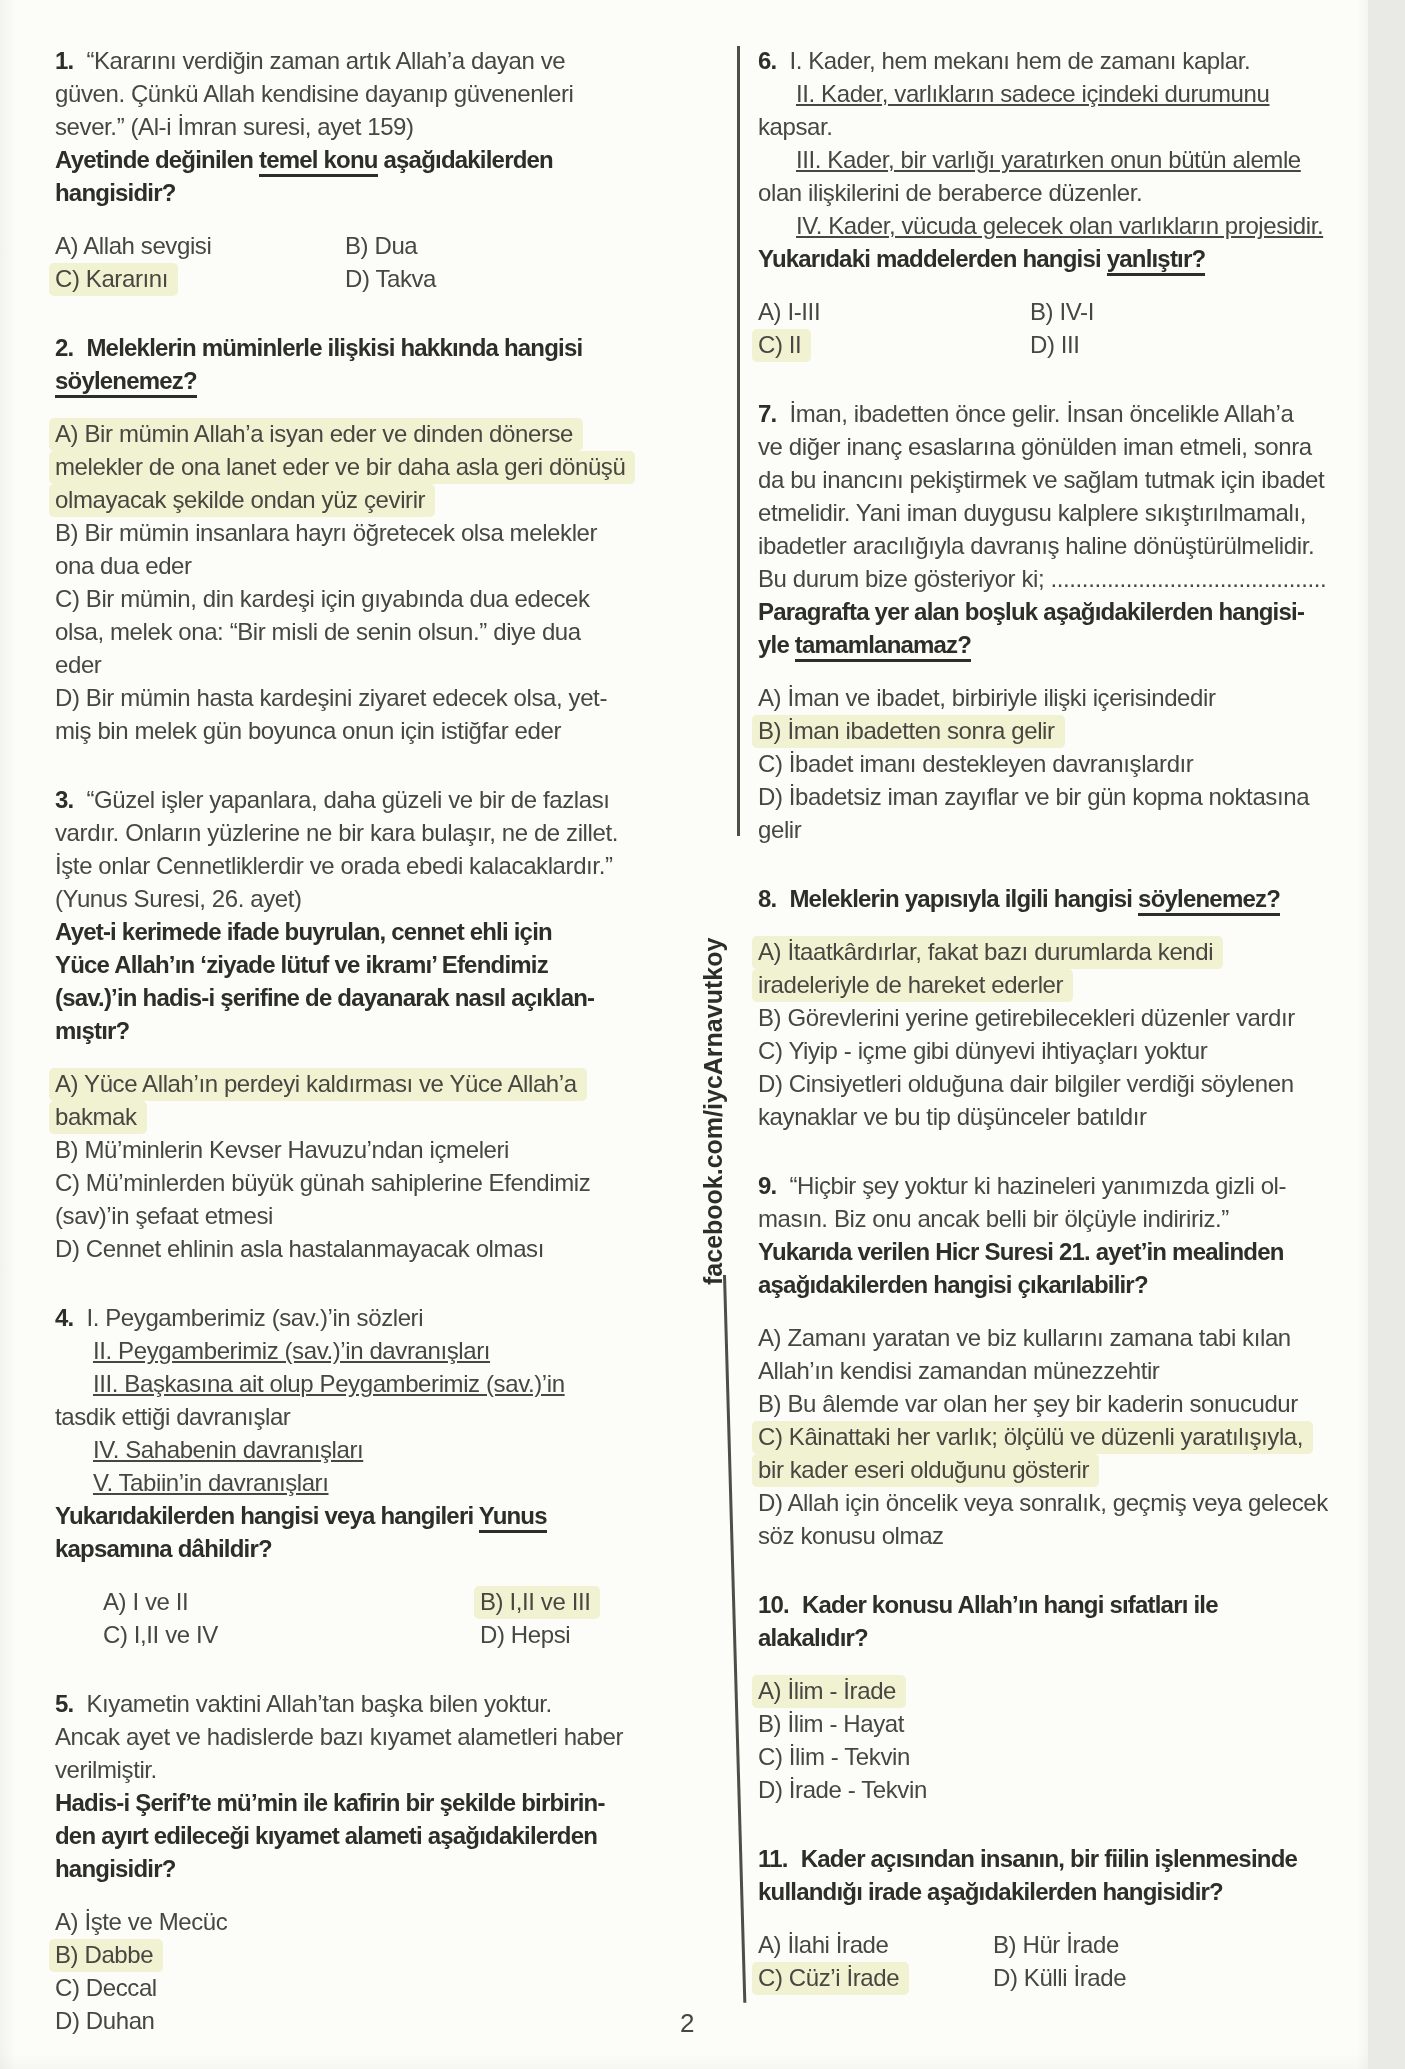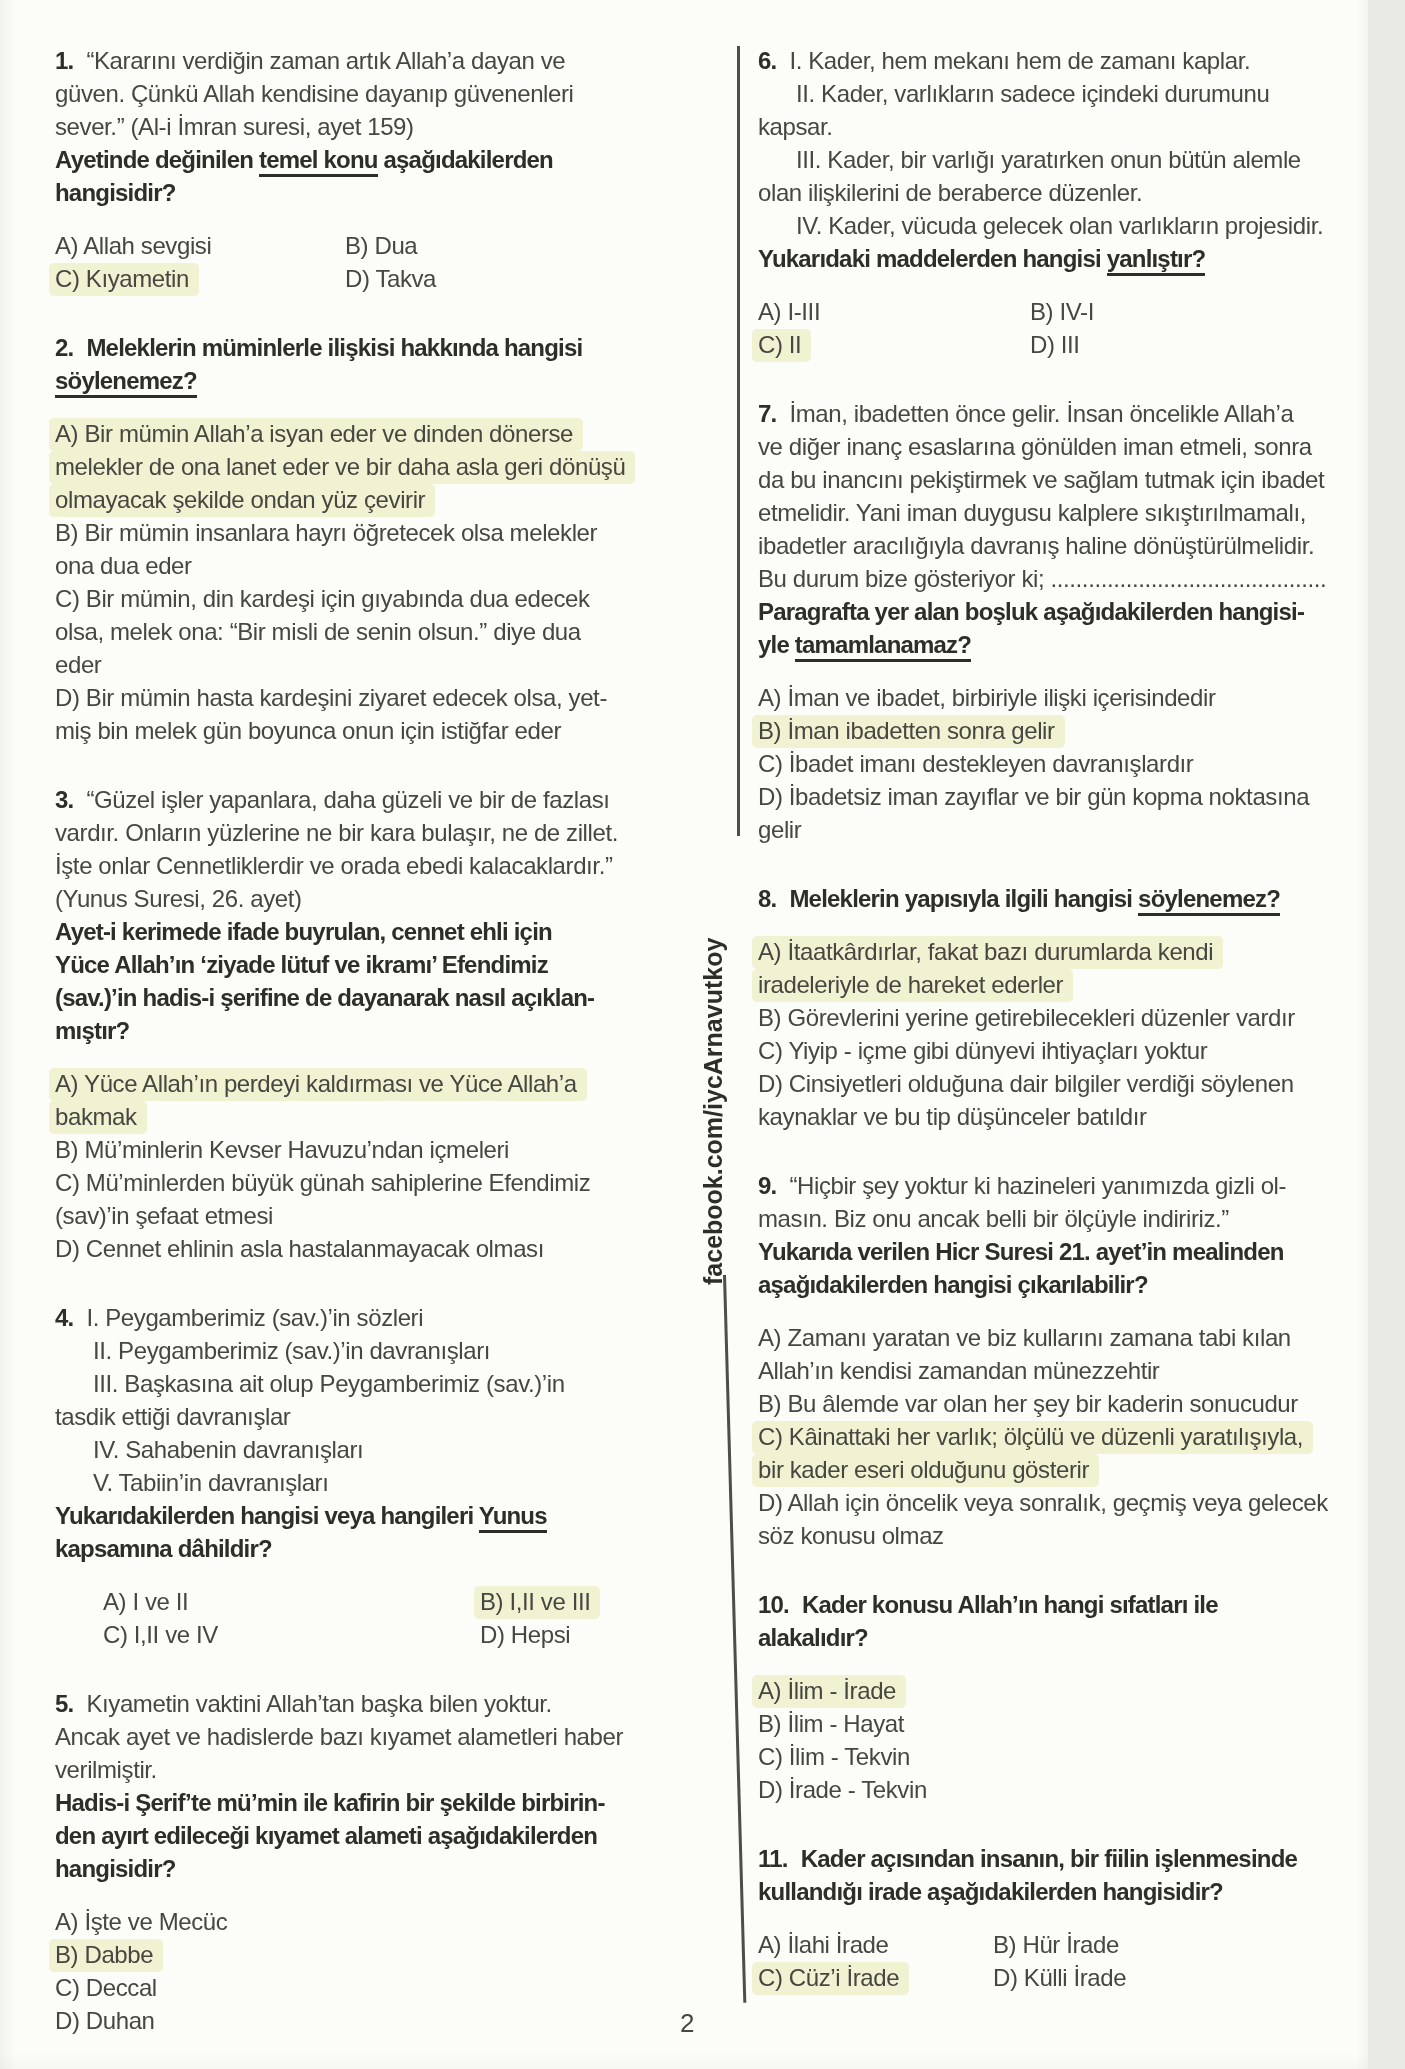--- a/index.html
+++ b/index.html
@@ -14,21 +14,21 @@
     color:var(--text,#474741);
     font-size:24px;letter-spacing:-0.4px;
   }
   .col{position:absolute;top:0;padding-top:44px;}
   #col-left{left:55px;width:640px;}
   #col-right{left:758px;width:647px;}
   .line{height:33px;line-height:33px;white-space:nowrap;}
   .b{font-weight:bold;color:var(--bold,#2e2e29);letter-spacing:-0.8px;}
   .num{margin-right:13px;}
   .u{border-bottom:3px solid var(--bold,#2e2e29);padding-bottom:1px;text-align:right;}
-  .ind{padding-left:38px;}
+  .ind{padding-left:38px;text-decoration:underline;}
   .question{margin-bottom:36px;}
   .opts{margin-top:20px;}
   .opts.grid{display:grid;}
   .q1 .opts.grid{grid-template-columns:290px 1fr;}
   .q4 .opts.grid{grid-template-columns:377px 1fr;margin-left:48px;}
   .q6 .opts.grid{grid-template-columns:272px 1fr;}
   .q11 .opts.grid{grid-template-columns:235px 1fr;}
   .hl{
     background:var(--highlight,#f1f2d2);
     padding:2px 10px 4px 6px;margin-left:-6px;border-radius:5px;
@@ -63,21 +63,21 @@
           <div class="line"><span class="b">hangisidir?</span></div>
         </div>
         <div class="opts grid">
           <div class="opt">
             <div class="line"><span class=""><span>A)</span> <span>Allah sevgisi</span></span></div>
           </div>
           <div class="opt">
             <div class="line"><span class=""><span>B)</span> <span>Dua</span></span></div>
           </div>
           <div class="opt">
-            <div class="line"><span class="hl"><span>C)</span> <span>Kıyametin</span></span></div>
+            <div class="line"><span class="hl"><span>C)</span> <span>Kararını</span></span></div>
           </div>
           <div class="opt">
             <div class="line"><span class=""><span>D)</span> <span>Takva</span></span></div>
           </div>
         </div>
       </div>
       <div class="question q2">
         <div class="stem">
           <div class="line"><span class="b num">2.</span><span class="b">Meleklerin müminlerle ilişkisi hakkında hangisi</span></div>
           <div class="line"><span class="b u">söylenemez?</span></div>

